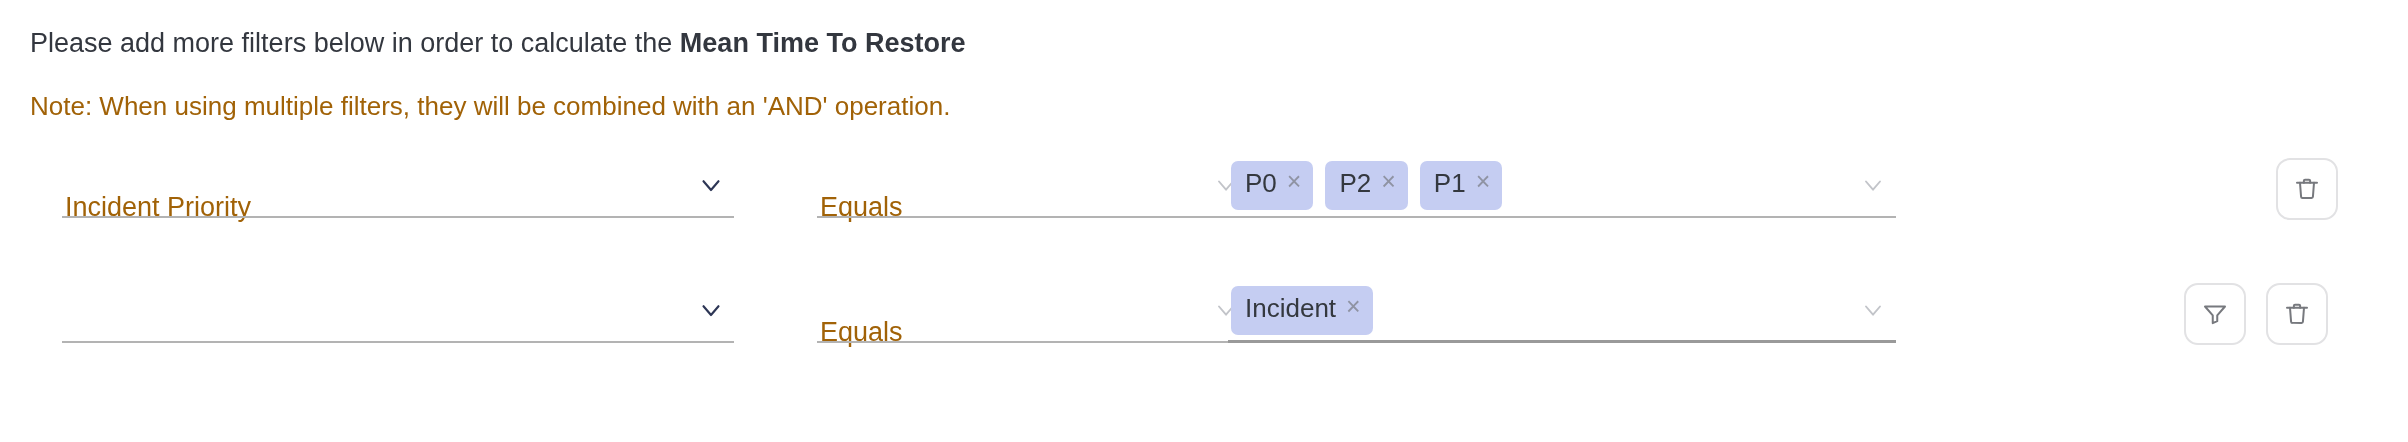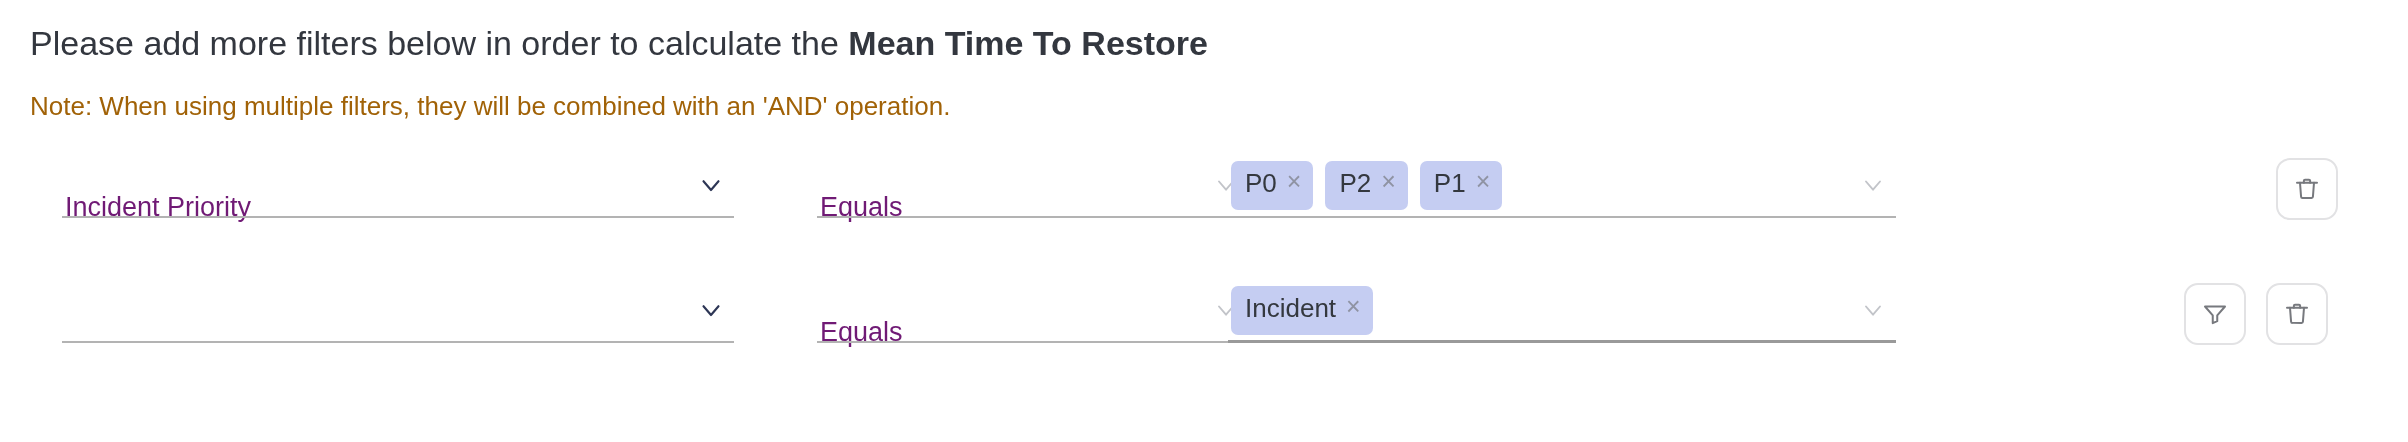--- a/index.html
+++ b/index.html
@@ -21,21 +21,21 @@
     height: 442px;
     box-sizing: border-box;
     padding: 0;
   }
 
   
   .intro-heading {
     position: absolute;
     left: 30px;
     top: 26px;
-    font-size: 34px;
+    font-size: 27px;
     line-height: 34px;
     color: #33373f;
     white-space: nowrap;
   }
   .intro-heading .strong {
     font-weight: bold;
     color: #33373f;
   }
   .intro-note {
     position: absolute;
@@ -79,21 +79,21 @@
     background: #9a9a9a;
   }
 
   
   .col-field  { left: 62px;   width: 672px; }
   .col-op     { left: 817px;  width: 432px; }
   .col-value  { left: 1228px; width: 668px; }
 
   .field-text {
     font-size: 27px;
-    color: #701a75;
+    color: #a16207;
     white-space: nowrap;
     padding-left: 3px;
     margin-top: 44px;
   }
 
   .chevron {
     position: absolute;
     right: 8px;
     top: 50%;
     transform: translateY(-50%);

